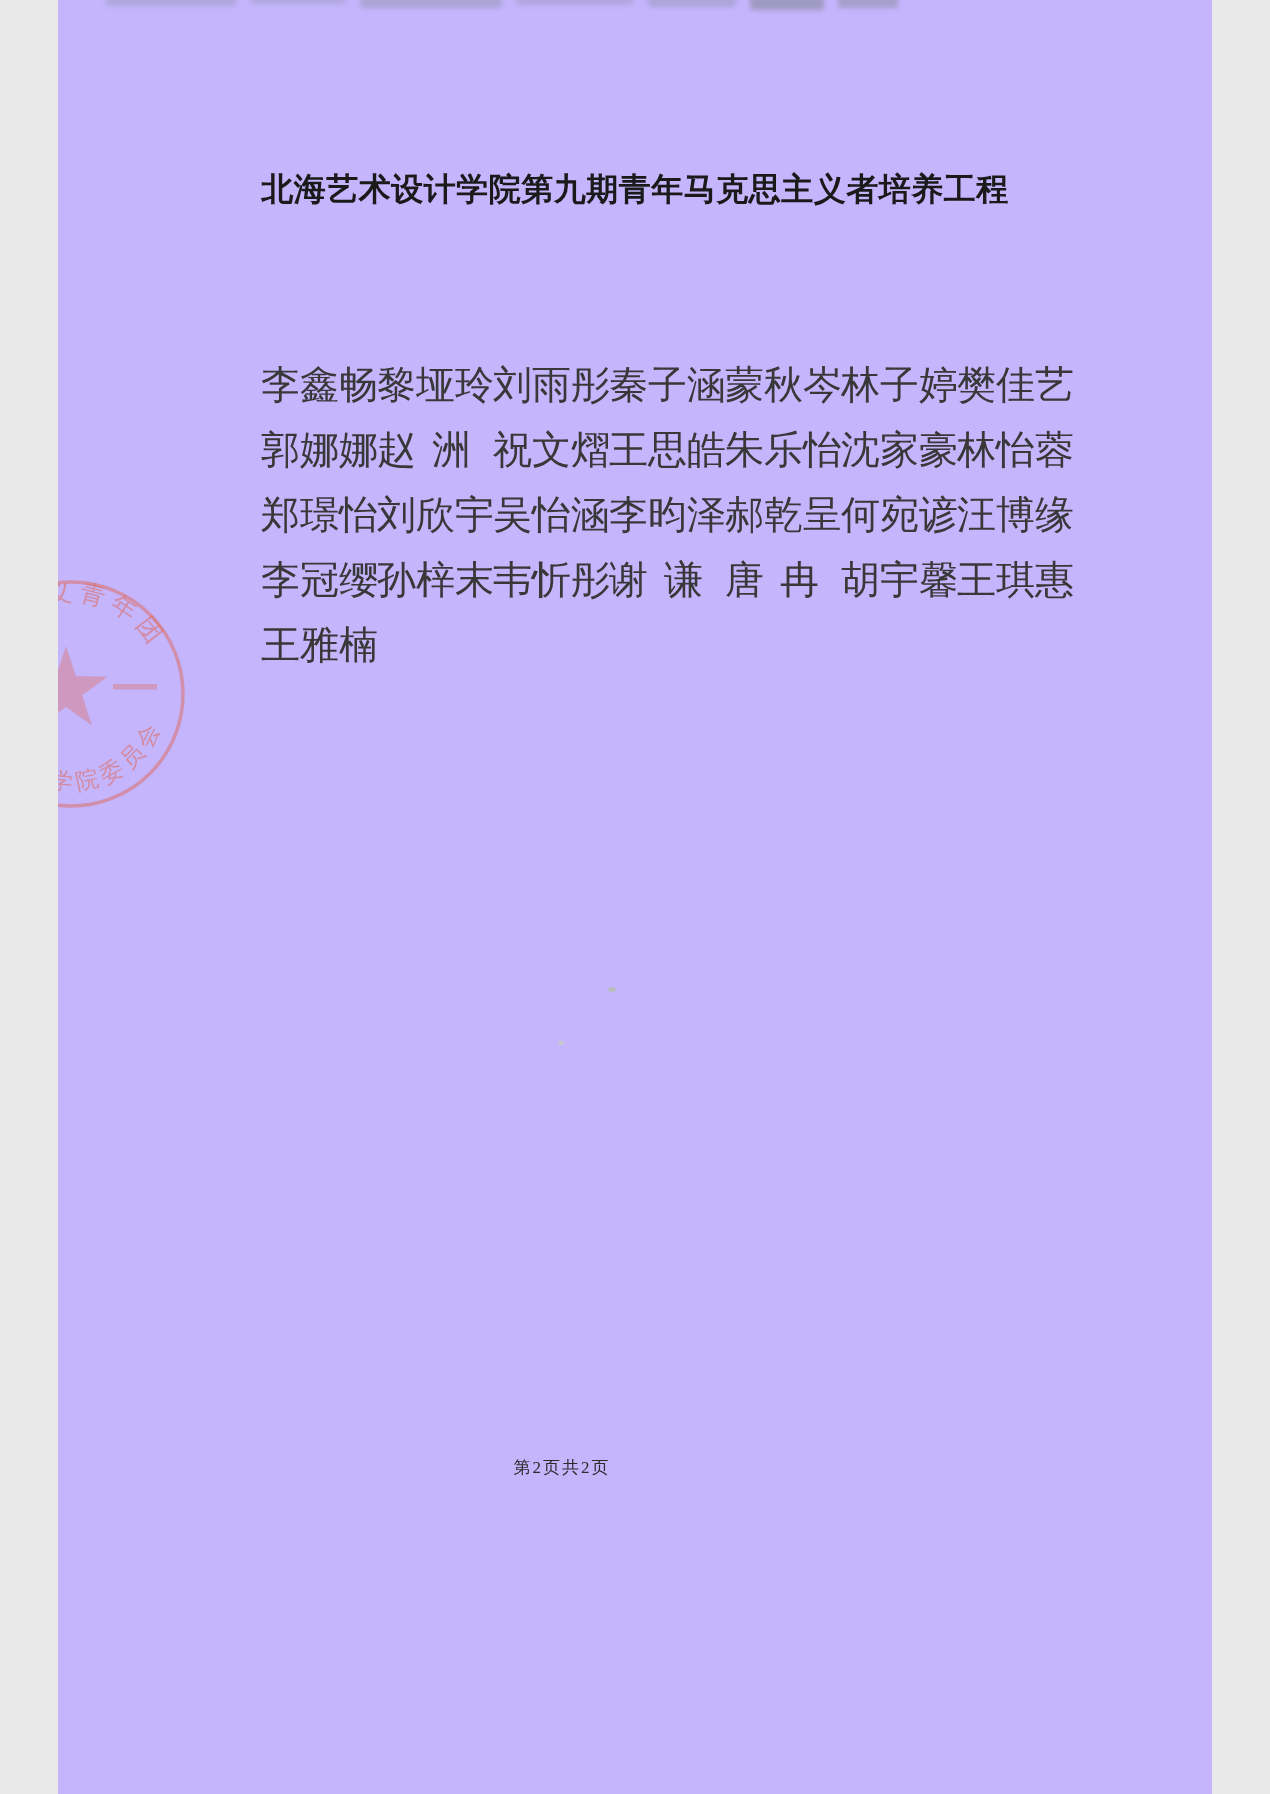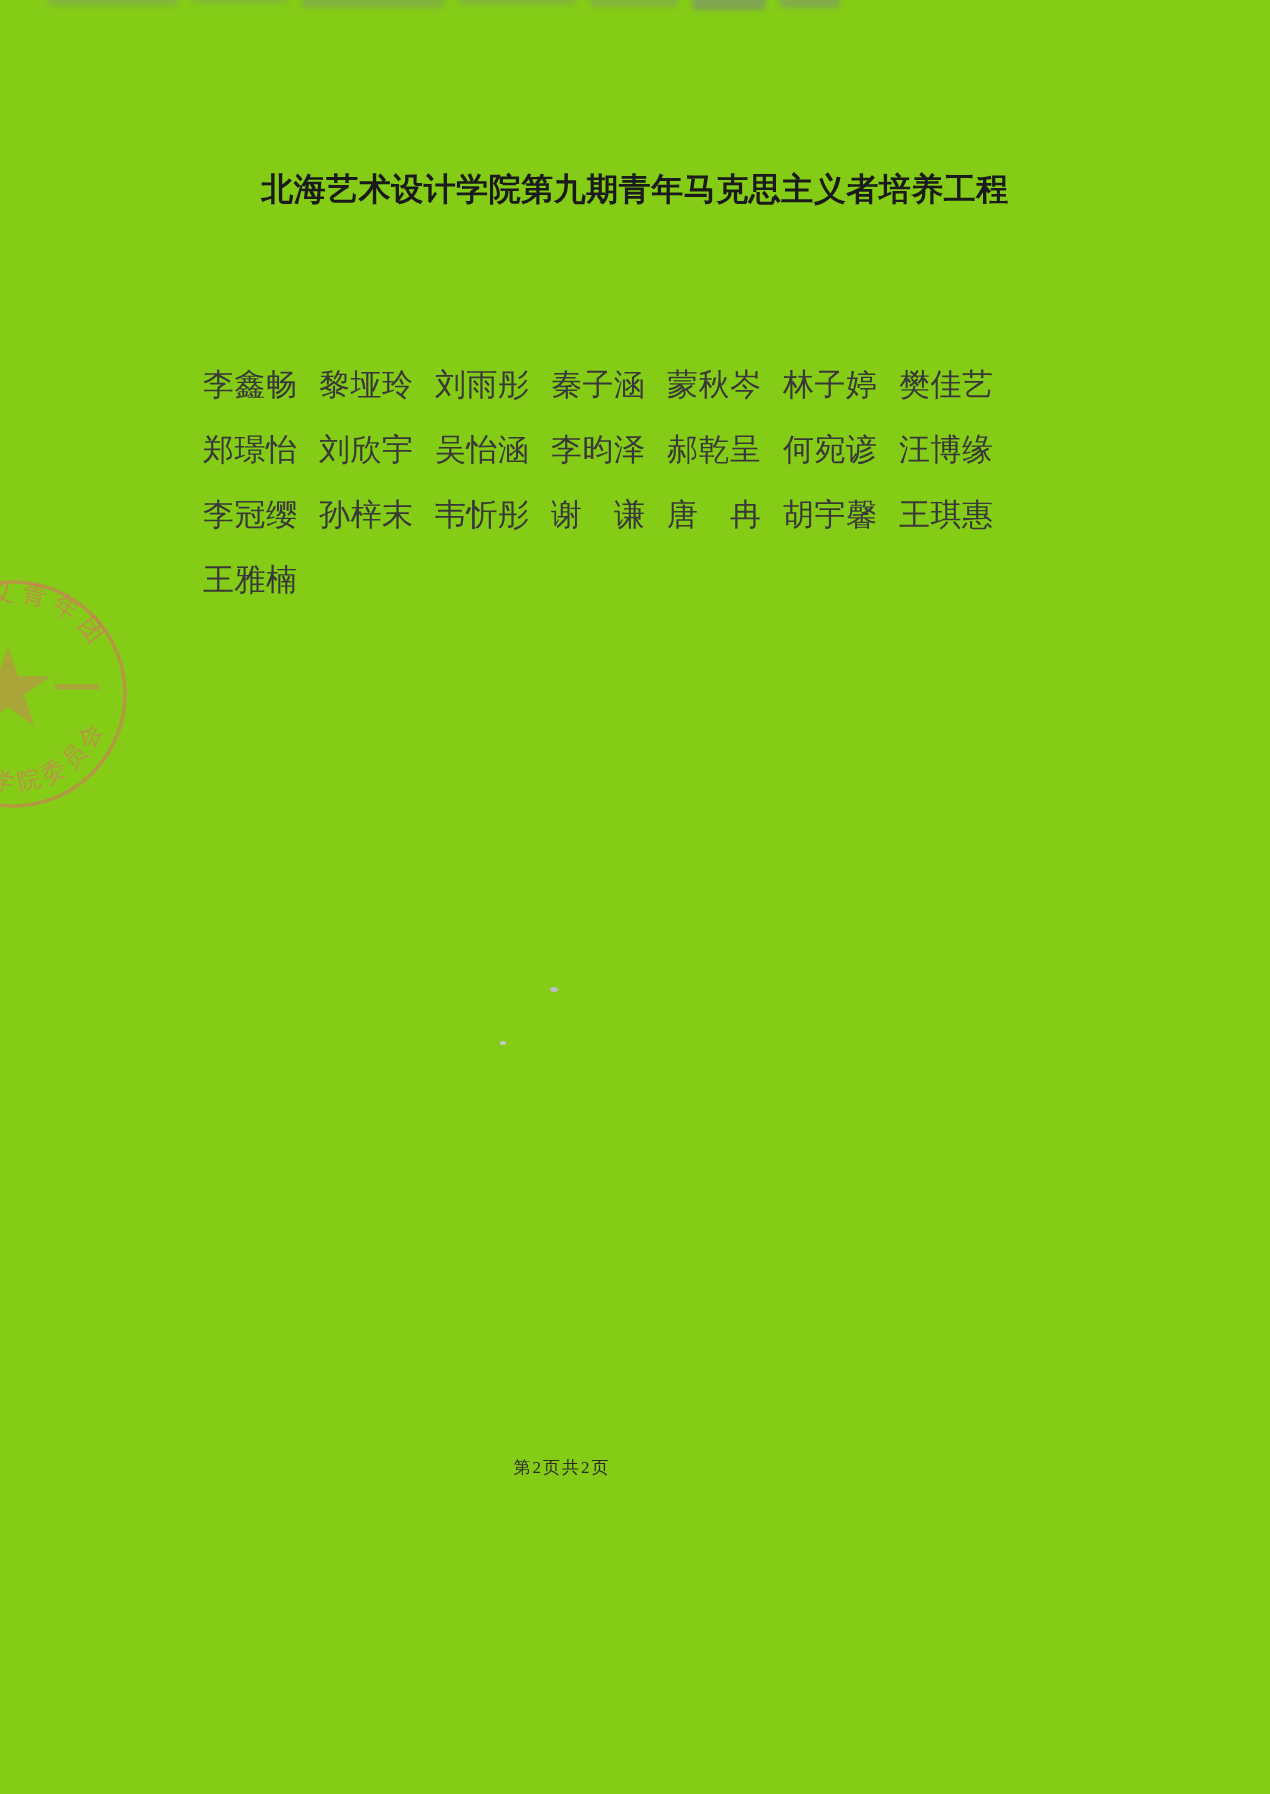--- a/index.html
+++ b/index.html
@@ -1,20 +1,20 @@
 <!DOCTYPE html>
 <html><head>
 <meta charset="utf-8">
 <style>
   html,body{margin:0;padding:0;background:#e9e9e9;}
   .page{
     position:relative;
-    width:1270px;height:1794px;
+    width:1154px;height:1794px;
     margin:0 auto;
-    background:#84cc16;
+    background:#c4b5fd;
     overflow:hidden;
     font-family:"Liberation Serif","DejaVu Serif",serif;
     color:#2f2f2f;
   }
   
   .bleed{
     position:absolute;top:-6px;left:48px;
     display:flex;gap:14px;align-items:flex-start;
     filter:blur(2.5px);
   }
@@ -49,21 +49,21 @@
   .names{
     position:absolute;left:203px;top:352px;width:880px;
   }
   .name-row{
     height:65px;line-height:65px;white-space:nowrap;
   }
   .name{
     display:inline-block;
     width:94px;
     margin-right:22px;
-    font-size:31px;
+    font-size:39px;
     color:#383838;
     text-align:justify;
     text-align-last:justify;
     vertical-align:bottom;
   }
 
   .stamp{
     position:absolute;left:-112px;top:566px;width:250px;height:270px;
     pointer-events:none;
   }
@@ -92,20 +92,21 @@
   </div>
 
   <div class="speck speck1"></div>
   <div class="speck speck2"></div>
 
   <div class="title-line title-1">北海艺术设计学院第九期青年马克思主义者培养工程</div>
 
 
   <div class="names">
       <div class="name-row"><span class="name">李鑫畅</span><span class="name">黎垭玲</span><span class="name">刘雨彤</span><span class="name">秦子涵</span><span class="name">蒙秋岑</span><span class="name">林子婷</span><span class="name">樊佳艺</span></div>
+      <div class="name-row"><span class="name">郭娜娜</span><span class="name">赵洲</span><span class="name">祝文熠</span><span class="name">王思皓</span><span class="name">朱乐怡</span><span class="name">沈家豪</span><span class="name">林怡蓉</span></div>
       <div class="name-row"><span class="name">郑璟怡</span><span class="name">刘欣宇</span><span class="name">吴怡涵</span><span class="name">李昀泽</span><span class="name">郝乾呈</span><span class="name">何宛谚</span><span class="name">汪博缘</span></div>
       <div class="name-row"><span class="name">李冠缨</span><span class="name">孙梓末</span><span class="name">韦忻彤</span><span class="name">谢谦</span><span class="name">唐冉</span><span class="name">胡宇馨</span><span class="name">王琪惠</span></div>
       <div class="name-row"><span class="name">王雅楠</span></div>
     </div>
 
   <div class="stamp">
     <svg width="250" height="270" viewBox="0 0 250 270">
 
       <circle cx="125" cy="128" r="112" fill="none" stroke="#dd6f68" stroke-width="3.5" stroke-opacity="0.55"></circle>
 

